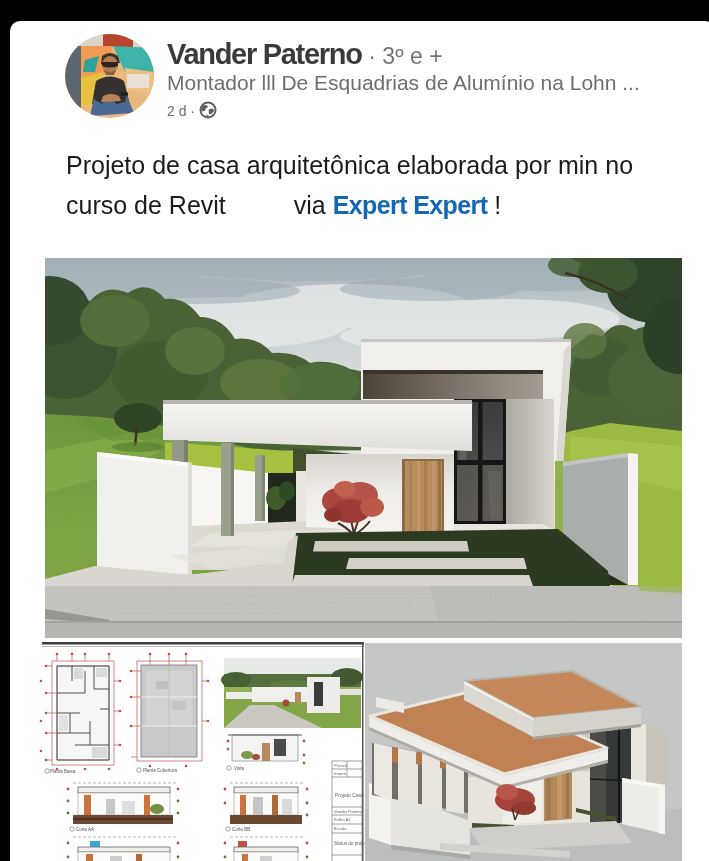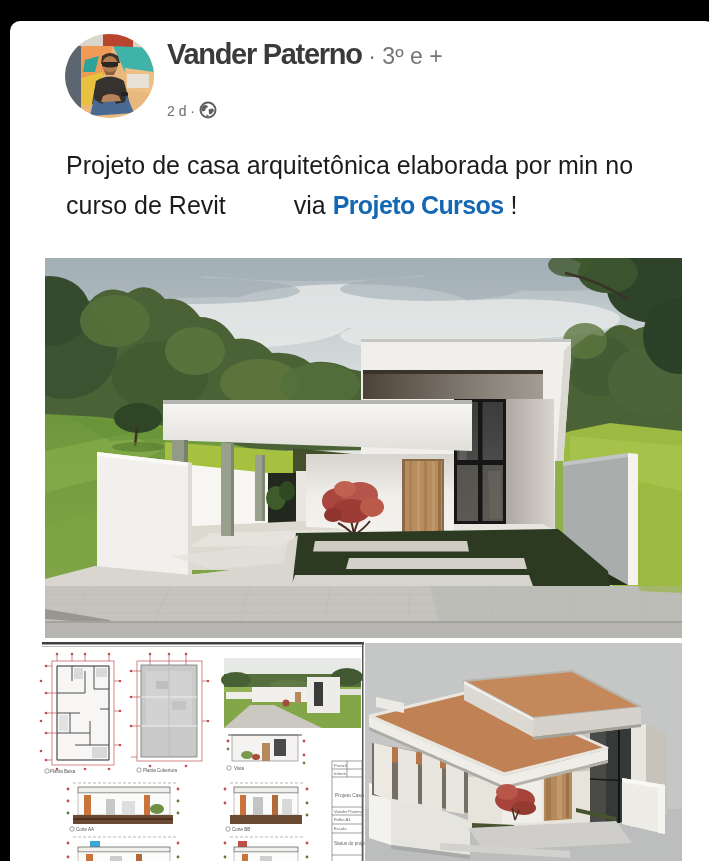--- a/index.html
+++ b/index.html
@@ -44,27 +44,28 @@
     <path d="M29 64 l33 -2 7 17 -44 3 z" fill="#4a6a96"></path>
     <path d="M32 51 q-5 8 -2 15 l7 4 7 -9 z" fill="#33302d"></path>
     <path d="M57 51 q6 8 3 17 l-9 2 -4 -9 z" fill="#33302d"></path>
     <path d="M38 62 q8 -4 16 0 l2 5 -20 1 z" fill="#b9835a"></path>
     <rect x="56" y="58" width="7" height="4" rx="1.5" fill="#222"></rect>
   </g>
 </svg>
 
 <div class="abs name">Vander Paterno <span class="deg">· 3º e +</span></div>
 
+<div class="abs sub">Montador lll De Esquadrias de Alumínio na Lohn ...</div>
 
 <div class="abs meta">2 d · <svg width="18" height="18" viewBox="0 0 24 24" style="vertical-align:-3px">
         <circle cx="12" cy="12" r="10" fill="none" stroke="#5f5f5f" stroke-width="2.6"></circle>
         <path d="M5 7 q3 -3 6 -1 l1 2 -3 2 -1 3 -3 1 -2 -2 q0 -3 2 -5 z M13 11 l5 -1 q2 1 2 3 l-3 4 -3 1 -1 -3 z M10 18 l3 1 -1 2 -2 -1 z" fill="#5f5f5f"></path>
       </svg></div>
 
-<div class="abs post">Projeto de casa arquitetônica elaborada por min no<br>curso de Revit <span style="margin-left:61px">via <span class="lnk">Projeto Cursos</span> !</span></div>
+<div class="abs post">Projeto de casa arquitetônica elaborada por min no<br>curso de Revit <span style="margin-left:61px">via <span class="lnk">Expert Expert</span> !</span></div>
 
 <svg class="abs" style="left:35px;top:237px" width="637" height="380" viewBox="35 237 637 380">
 <defs>
  <linearGradient id="sky" x1="0" y1="0" x2="0" y2="1">
   <stop offset="0" stop-color="#a9b5ba"></stop>
           <stop offset="0.3" stop-color="#c6ced0"></stop>
   <stop offset="0.6" stop-color="#d9dedd"></stop>
           <stop offset="1" stop-color="#e6e8e6"></stop>
  </linearGradient>
  <linearGradient id="canopyg" x1="0" y1="0" x2="0" y2="1">

